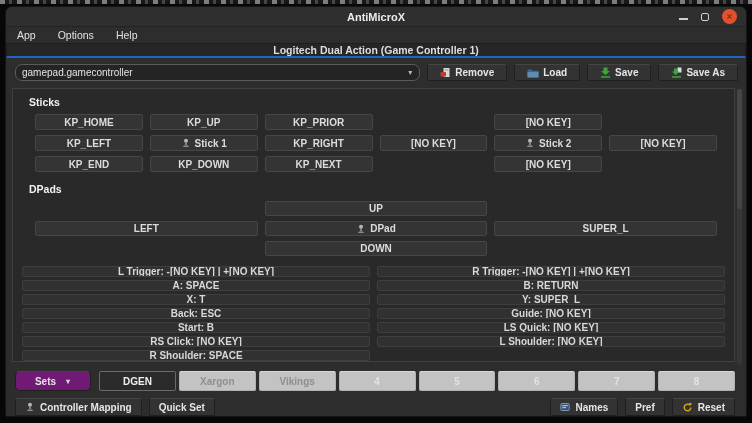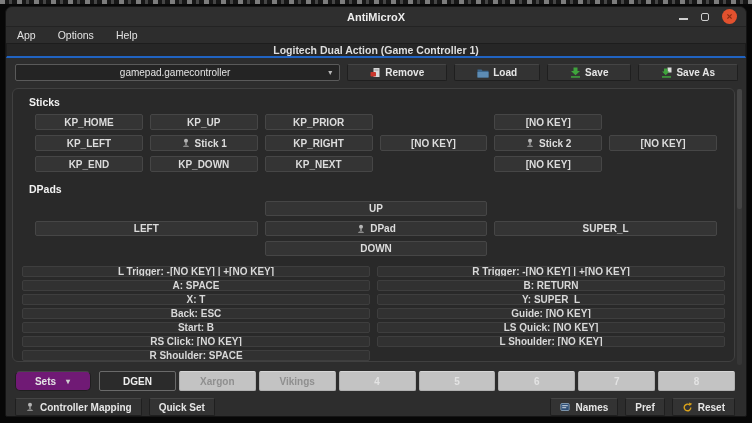--- a/index.html
+++ b/index.html
@@ -42,37 +42,37 @@
   .menu-item { font-size:10.5px; color:#e2e2e2; padding:0 7px; cursor:default; }
   
   .tabbar {
     height:15px; background:#262626; border:1px solid #1d1d1d;
     border-bottom:2px solid #2063c2; display:flex; align-items:center; justify-content:center;
   }
   .tab-label { font-size:10.5px; font-weight:bold; color:#dedede; }
   
   .toolbar { display:flex; align-items:center; padding:6px 8px 0 9px; }
   .combo {
-    flex:1; height:17px; background:#242424; border:1px solid #5a5a5a; border-radius:2px;
-    display:flex; align-items:center; padding:0 6px; position:relative;text-align:center;
+    flex:1; height:17px; background:#242424; border:1px solid #5a5a5a; border-radius:7px;
+    display:flex; align-items:center; padding:0 6px; position:relative;
   }
   .combo-value { font-size:10px; color:#e4e4e4; flex:1; }
   .combo-arrow { font-size:8px; color:#b8b8b8; padding-right:1px; }
   .tool-btn {
-    height:17px; margin-left:7px; padding:0 22px;
+    height:17px; margin-left:7px; padding:0 12px;
     background:#333333; border:1px solid #1f1f1f; border-top-color:#454545; border-radius:2px;
     display:inline-flex; align-items:center; gap:4px;
     font-size:10px; font-weight:bold; color:#e6e6e6;
   }
   .tool-btn:first-of-type { margin-left:17px; }
   .tool-btn svg { flex:none; }
   
   .main-frame {
     margin:7px 11px 0 6px; height:277px;
-    border:1px solid #404040; border-radius:6px; background:#292929;
+    border:1px solid #404040; border-radius:0; background:#292929;
     padding:4px 7px 0 7px; position:relative;
   }
   .group-title { font-size:10.5px; font-weight:bold; color:#f2f2f2; margin:3px 0 6px 9px; }
   .group-title.dpads { margin-top:11px; }
   .sticks-grid { display:grid; grid-template-columns:repeat(6,1fr); gap:5px 7px; margin:0 10px 0 15px; }
   .dpad-grid   { display:grid; grid-template-columns:repeat(3,1fr); gap:5px 7px; margin:0 10px 0 15px; }
   .map-btn {
     height:16px; background:#343434; border:1px solid #464646; border-radius:2px;
     display:flex; align-items:center; justify-content:center; gap:4px;
     font-size:10px; font-weight:bold; color:#dcdcdc; overflow:hidden; white-space:nowrap;

